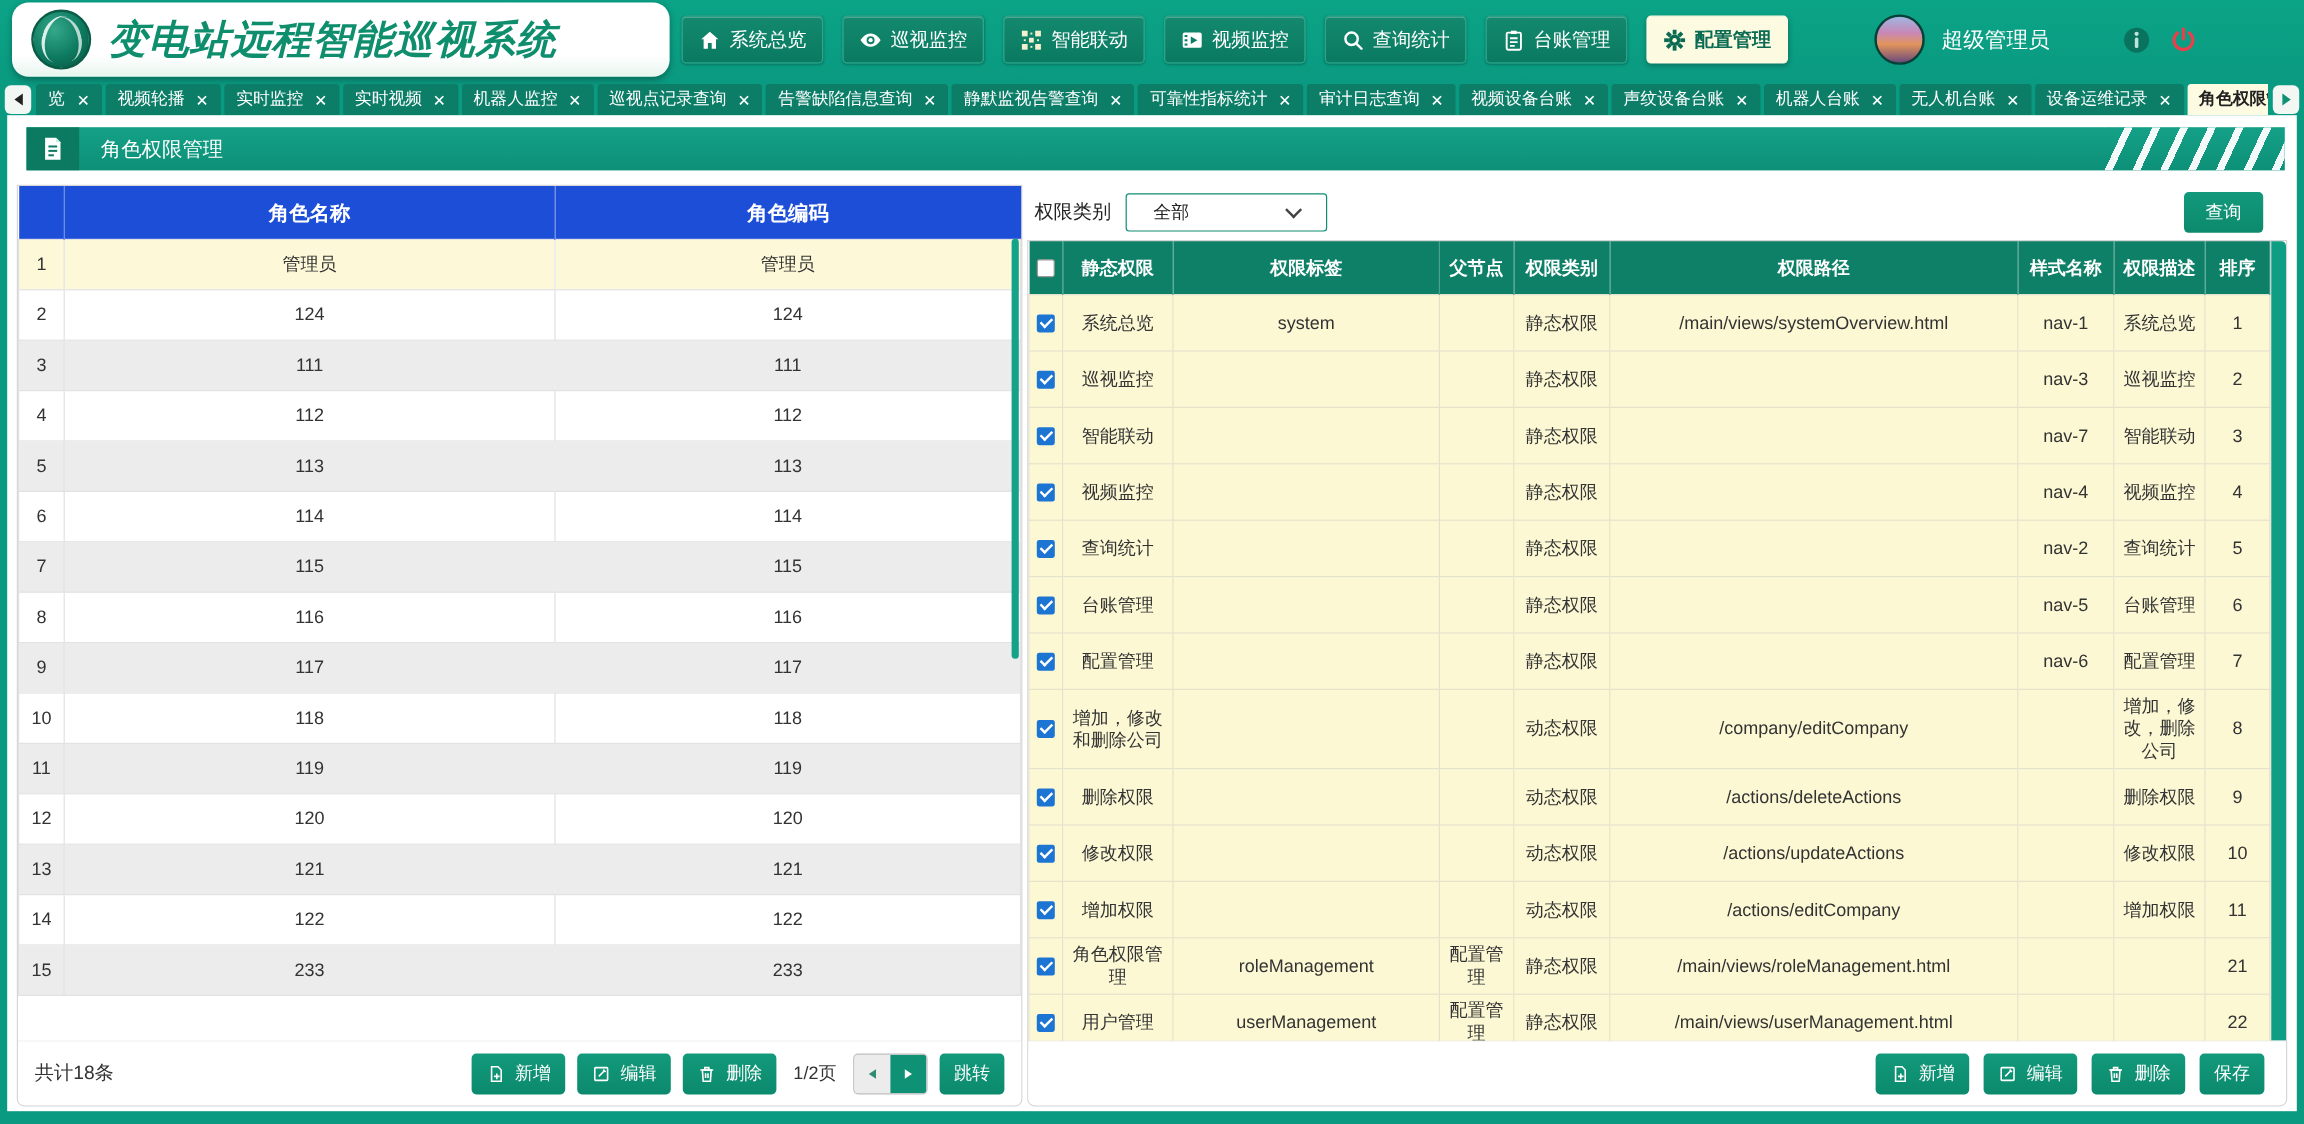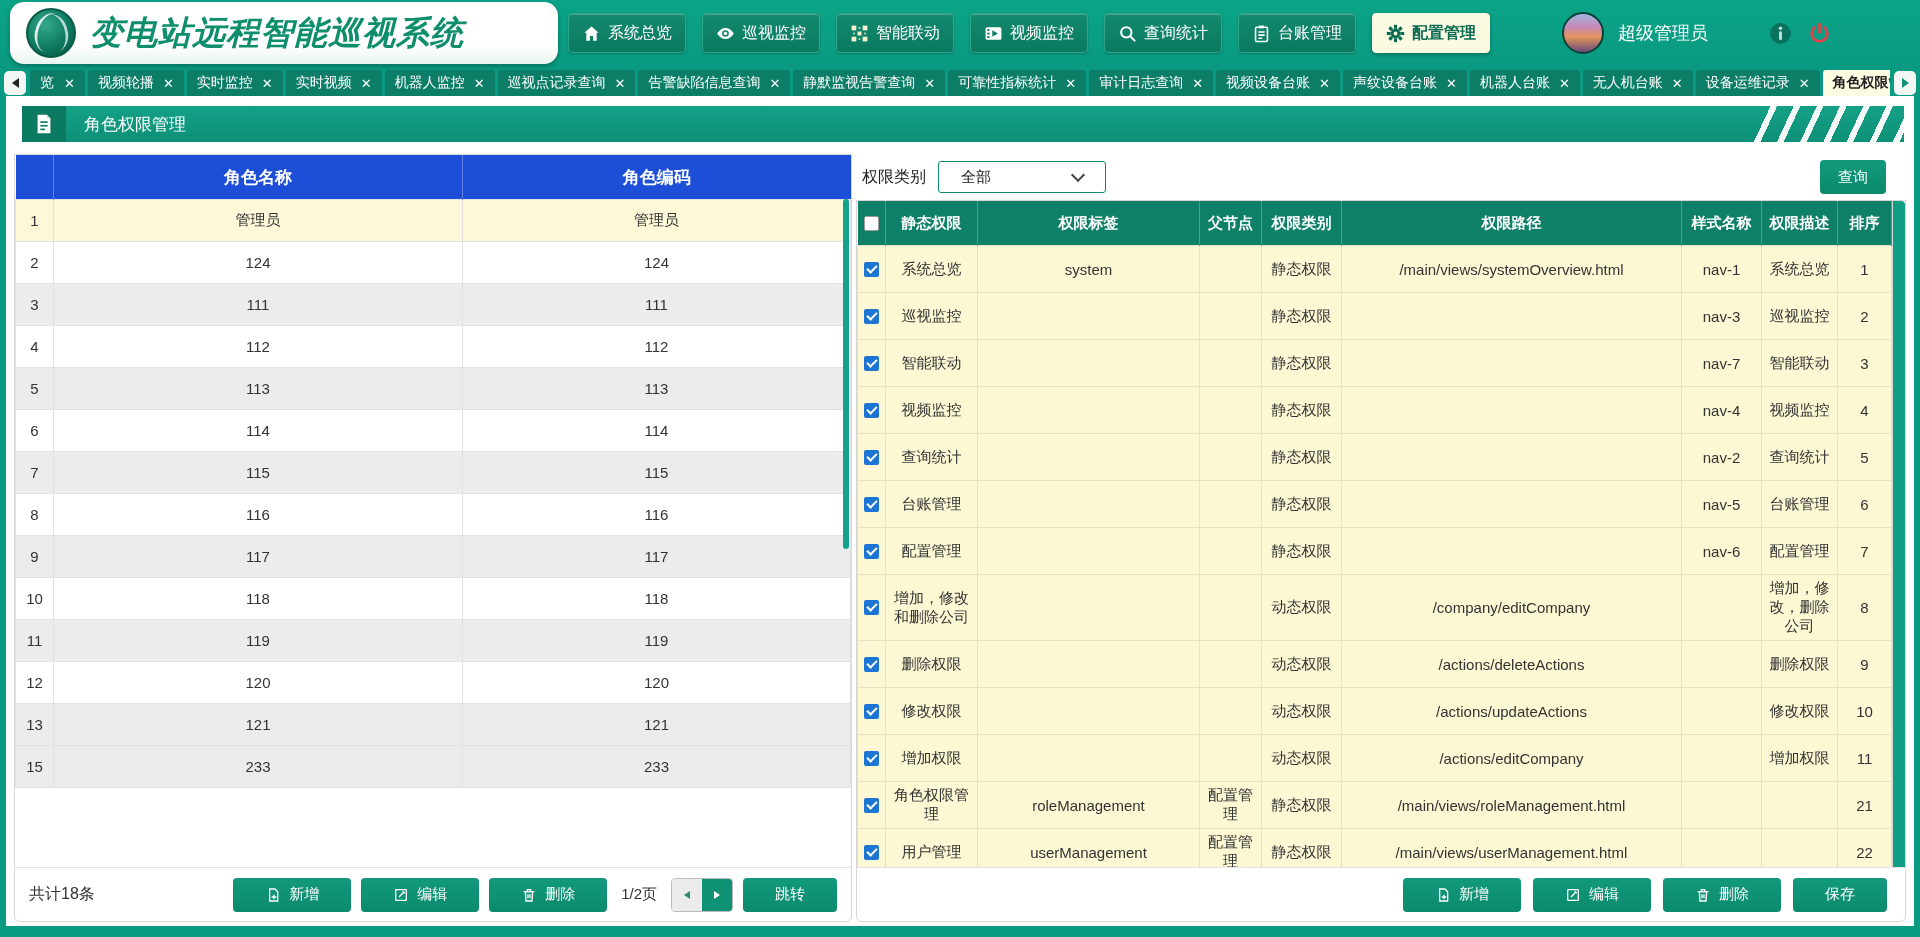--- a/index.html
+++ b/index.html
@@ -45,21 +45,21 @@
   .roles-table th{background:#1d4ed8;color:#fff;font-size:17px;font-weight:bold;height:42px;border-right:1px solid rgba(255,255,255,.3);}
   .roles-table th:last-child{border-right:none;}
   .roles-table td{height:41px;text-align:center;font-size:15px;color:#333;border:1px solid #e2e2e2;padding:0;overflow:hidden;}
   .roles-table tr.sel td{background:#fdf9d8;}
   .roles-table tr.odd td{background:#ececec;}
   .roles-table tr.even td{background:#fff;}
   .left-scrollbar{position:absolute;right:2px;top:44px;width:6px;height:350px;background:#14a389;border-radius:3px;cursor:pointer;}
   .panel-footer{position:absolute;left:0;right:0;bottom:0;height:54px;border-top:1px solid #e3e3e3;display:flex;align-items:center;padding:0 14px;box-sizing:border-box;background:#fff;border-radius:0 0 6px 6px;margin-top:40px;}
   .total{font-size:16px;color:#333;}
   .footer-buttons{margin-left:auto;display:flex;align-items:center;gap:10px;}
-  .btn{background:linear-gradient(180deg,#12997b,#0c8a6d);color:#fff;border:none;border-radius:4px;height:34px;padding:0 32px;font-size:15px;display:flex;align-items:center;gap:8px;cursor:pointer;font-family:inherit;white-space:nowrap;}
+  .btn{background:linear-gradient(180deg,#12997b,#0c8a6d);color:#fff;border:none;border-radius:4px;height:34px;padding:0 12px;font-size:15px;display:flex;align-items:center;gap:8px;cursor:pointer;font-family:inherit;white-space:nowrap;}
   .btn .bicon{display:flex;}
   .btn .bicon svg{width:16px;height:16px;display:block;}
   .page-info{font-size:15px;color:#333;margin:0 4px;}
   .pager{display:flex;border:1px solid #bbb;border-radius:4px;overflow:hidden;}
   .pager-btn{width:30px;height:32px;display:flex;align-items:center;justify-content:center;border:none;cursor:pointer;padding:0;}
   .pager-btn.prev{background:#ececec;}
   .pager-btn.next{background:#0e9174;}
   .tri-left.small{border-right-color:#2e8c72;border-width:4px 6px;}
   .tri-right.small{border-left-color:#fff;border-width:4px 6px;}
   
@@ -354,20 +354,25 @@
           </tr>
           <tr class="even">
             <td>12</td>
             <td>120</td>
             <td>120</td>
           </tr>
           <tr class="odd">
             <td>13</td>
             <td>121</td>
             <td>121</td>
+          </tr>
+          <tr class="even">
+            <td>14</td>
+            <td>122</td>
+            <td>122</td>
           </tr>
           <tr class="odd">
             <td>15</td>
             <td>233</td>
             <td>233</td>
           </tr>
         </tbody>
     </table>
     <div class="left-scrollbar"></div>
     <div class="panel-footer">

